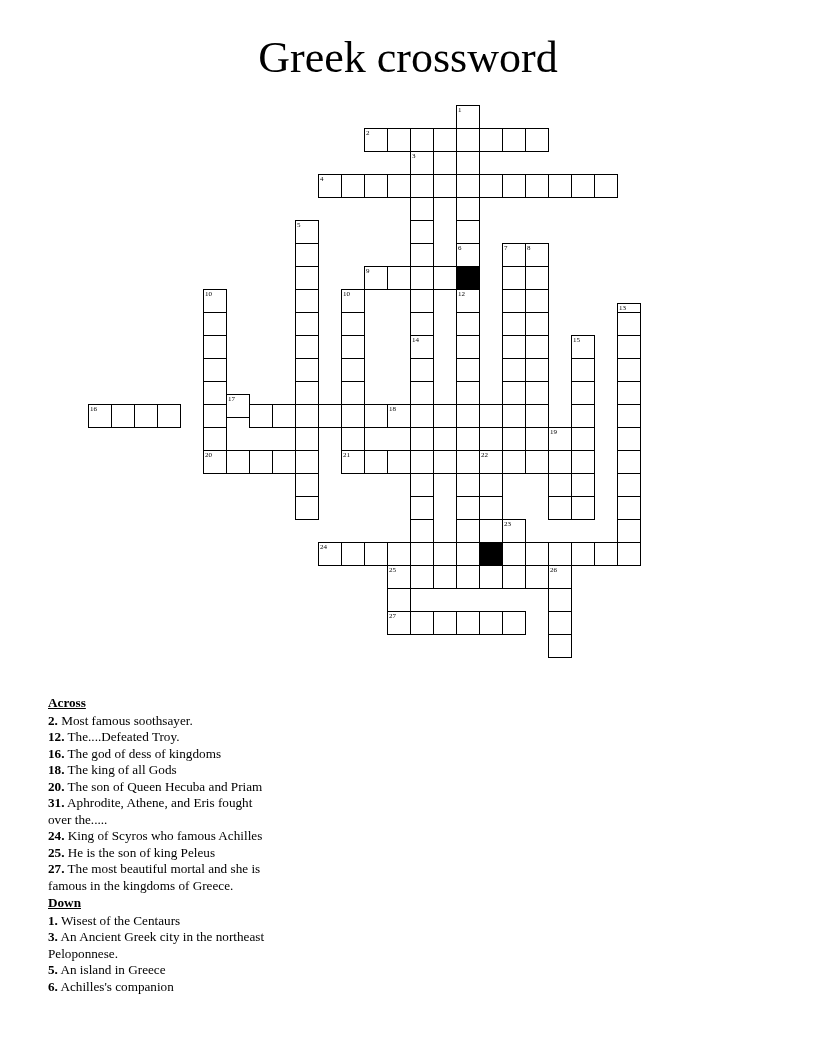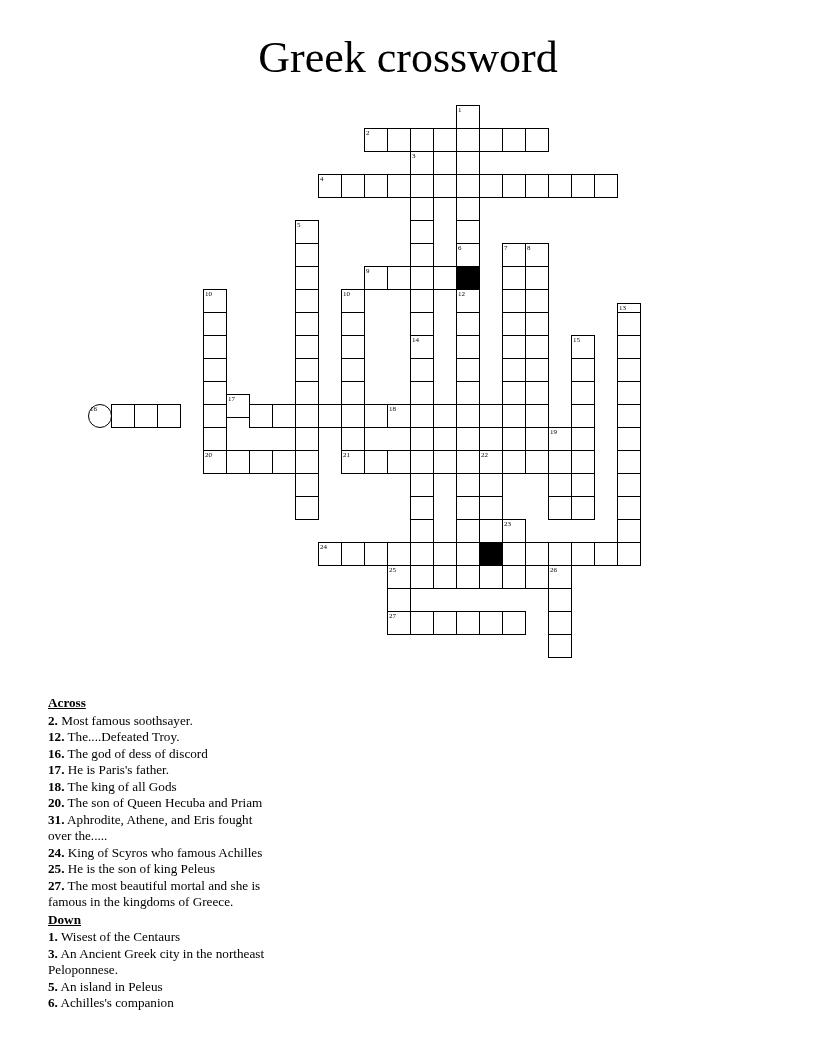--- a/index.html
+++ b/index.html
@@ -199,21 +199,21 @@
       <div class="cell" style="left: 529px; top: 253px;"></div>
       <div class="cell" style="left: 115px; top: 276px;"></div>
       <div class="cell" style="left: 207px; top: 276px;"></div>
       <div class="cell" style="left: 253px; top: 276px;"></div>
       <div class="cell" style="left: 322px; top: 276px;"></div>
       <div class="cell" style="left: 368px; top: 276px;"></div>
       <div class="cell" style="left: 414px; top: 276px;"></div>
       <div class="cell" style="left: 437px; top: 276px;"></div>
       <div class="cell" style="left: 483px; top: 276px;"></div>
       <div class="cell" style="left: 529px; top: 276px;"></div>
-      <div class="cell" style="left: 0px; top: 299px; border-radius: 12px;">
+      <div class="cell" style="left: 0px; top: 299px;">
         <span class="num">16</span>
       </div>
       <div class="cell" style="left: 23px; top: 299px;"></div>
       <div class="cell" style="left: 46px; top: 299px;"></div>
       <div class="cell" style="left: 69px; top: 299px;"></div>
       <div class="cell" style="left: 115px; top: 299px;"></div>
       <div class="cell" style="left: 138px; top: 289px;">
         <span class="num">17</span>
       </div>
       <div class="cell" style="left: 161px; top: 299px;"></div>
@@ -329,32 +329,31 @@
       <div class="cell" style="left: 460px; top: 506px;"></div>
       <div class="cell" style="left: 460px; top: 529px;"></div>
     </div>
 
   <div id="clues">
     <div class="col">
       <p class="clue-head">Across</p>
       <div id="across-list">
           <p class="clue"><b>2.</b><span> Most famous soothsayer.</span></p>
           <p class="clue"><b>12.</b><span> The....Defeated Troy.</span></p>
-          <p class="clue"><b>16.</b><span> The god of dess of discord</span></p>
-          <p class="clue"><b>17.</b><span> He is Paris's father.</span></p>
+          <p class="clue"><b>16.</b><span> The god of dess of kingdoms</span></p>
           <p class="clue"><b>18.</b><span> The king of all Gods</span></p>
           <p class="clue"><b>20.</b><span> The son of Queen Hecuba and Priam</span></p>
           <p class="clue"><b>31.</b><span> Aphrodite, Athene, and Eris fought over the.....</span></p>
           <p class="clue"><b>24.</b><span> King of Scyros who famous Achilles</span></p>
           <p class="clue"><b>25.</b><span> He is the son of king Peleus</span></p>
           <p class="clue"><b>27.</b><span> The most beautiful mortal and she is famous in the kingdoms of Greece.</span></p>
         </div>
       <p class="clue-head" style="margin-top:1px;">Down</p>
       <div id="down-list">
           <p class="clue"><b>1.</b><span> Wisest of the Centaurs</span></p>
           <p class="clue"><b>3.</b><span> An Ancient Greek city in the northeast Peloponnese.</span></p>
-          <p class="clue"><b>5.</b><span> An island in Peleus</span></p>
+          <p class="clue"><b>5.</b><span> An island in Greece</span></p>
           <p class="clue"><b>6.</b><span> Achilles's companion</span></p>
         </div>
     </div>
   </div>
 
 </div>
 
 </body></html>

